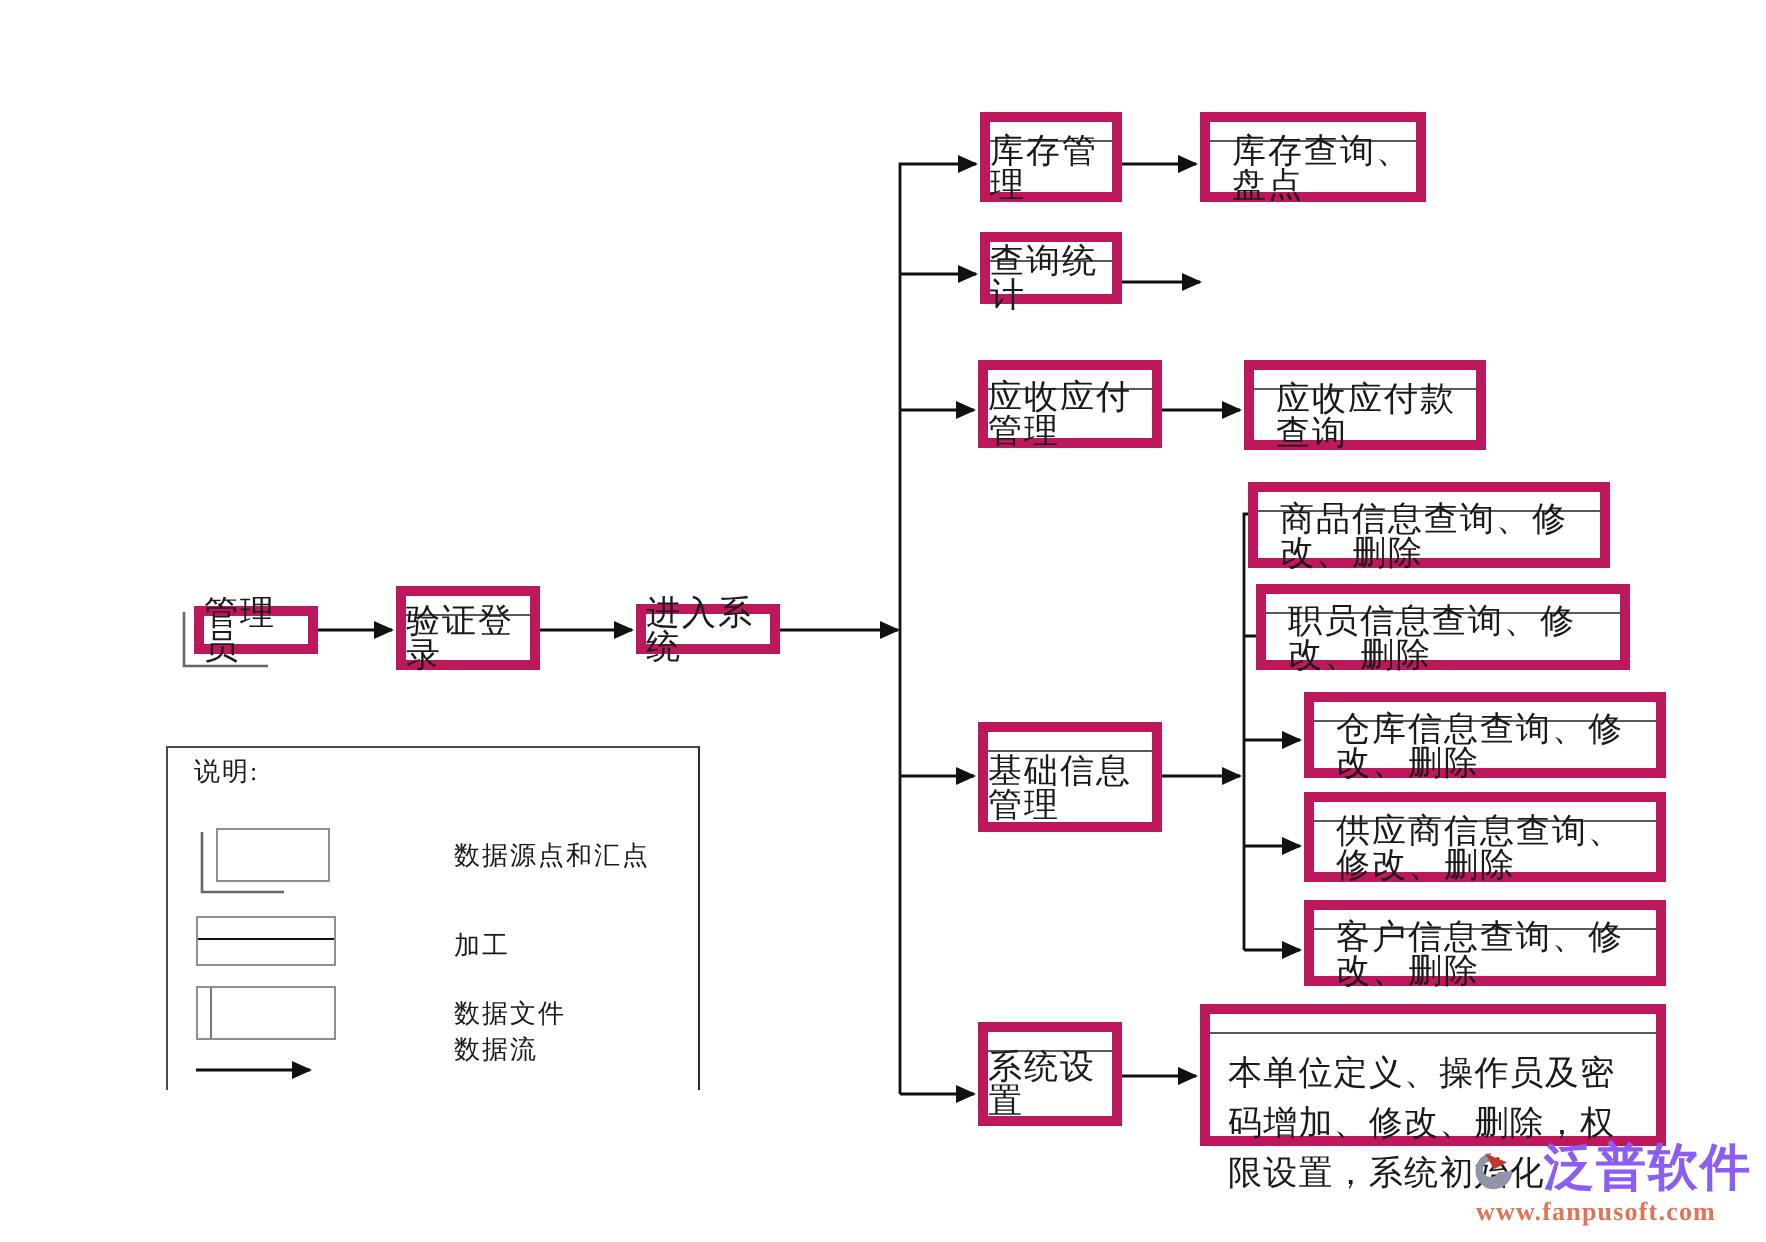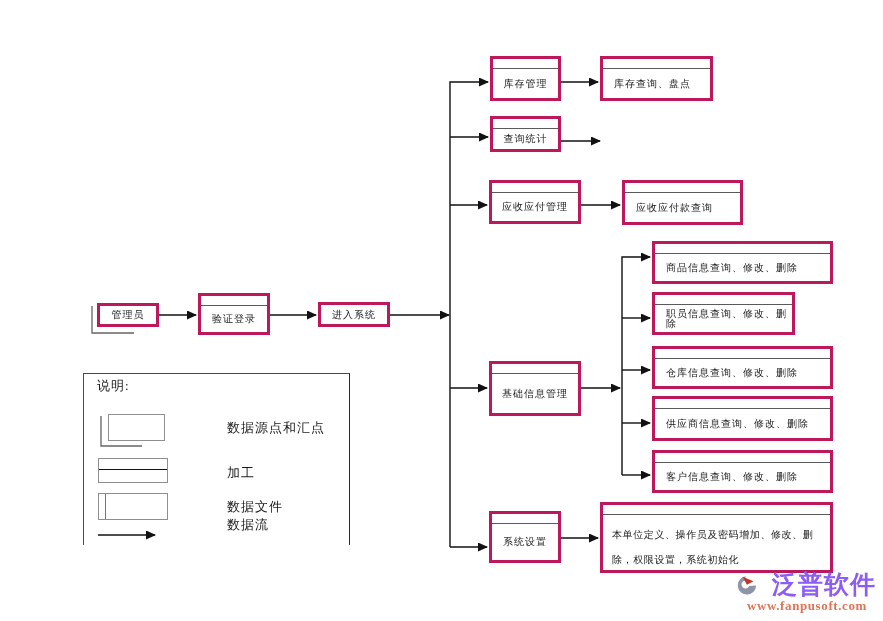--- a/index.html
+++ b/index.html
@@ -2,41 +2,41 @@
 <html><head>
 <meta charset="utf-8">
 <style>
   html,body{margin:0;padding:0;background:#fff;}
   .canvas{
     position:relative;width:883px;height:621px;background:#fff;overflow:hidden;
     font-family:"Liberation Serif",serif;color:#1a1a1a;
   }
   svg.overlay{position:absolute;left:0;top:0;width:883px;height:621px;}
   .node{
-    position:absolute;background:#fff;border:3px solid #be185d;box-sizing:border-box;
-    font-size:10px;line-height:1;color:#1a1a1a;
+    position:absolute;background:#fff;border:5px solid #be185d;box-sizing:border-box;
+    font-size:17px;line-height:1;color:#1a1a1a;
   }
   .node .hdr{height:9px;border-bottom:1px solid #5a5a5a;}
   .node .lbl{position:absolute;left:0;right:0;top:10px;bottom:0;display:flex;align-items:center;justify-content:center;letter-spacing:1px;}
-  .node.plain .lbl{top:0;text-align:center;}
+  .node.plain .lbl{top:0;}
   .node.leftpad .lbl{justify-content:flex-start;padding-left:11px;}
   .node.multiline .lbl{display:block;padding:7px 8px 0 9px;line-height:25px;letter-spacing:0.6px;}
   .legendbox{
     position:absolute;left:83px;top:373px;width:267px;height:172px;box-sizing:border-box;
     border-top:1px solid #4a4a4a;border-left:1px solid #4a4a4a;border-right:1px solid #2a2a2a;
   }
   .legend-title{position:absolute;left:97px;top:377px;font-size:13px;letter-spacing:1px;}
   .lg-sym{position:absolute;box-sizing:border-box;background:#fff;border:1px solid #8f8f8f;}
   .lg-sym .sep{height:10px;border-bottom:1.5px solid #111;}
   .lg-sym .vline{position:absolute;left:6px;top:0;bottom:0;width:0;border-left:1.5px solid #777;}
   .lg-label{position:absolute;font-size:13px;letter-spacing:1px;margin-left:40px;}
   .watermark{position:absolute;left:736px;top:572px;width:140px;height:44px;}
   .wm-row{display:flex;align-items:flex-start;}
   .brand{font-size:25px;font-weight:bold;letter-spacing:1px;line-height:26px;white-space:nowrap;}
-  .wm-url{font-size:13px;font-weight:bold;letter-spacing:0.6px;margin-top:0px;margin-left:2px;white-space:nowrap;text-align:center;}
+  .wm-url{font-size:13px;font-weight:bold;letter-spacing:0.6px;margin-top:0px;margin-left:2px;white-space:nowrap;}
 </style>
 </head>
 <body>
 
 <div class="canvas">
 
   <svg class="overlay">
     <defs>
       <marker id="ah" markerWidth="10" markerHeight="9" refX="9" refY="4.5" orient="auto" markerUnits="userSpaceOnUse">
         <path d="M0,0 L10,4.5 L0,9 z" fill="#111"></path>
@@ -103,25 +103,25 @@
   </div>
   <div class="node leftpad" style="left:622px;top:180px;width:121px;height:45px">
     <div class="hdr"></div>
     <div class="lbl">应收应付款查询</div>
   </div>
 
   <div class="node" style="left:489px;top:361px;width:92px;height:55px">
     <div class="hdr"></div>
     <div class="lbl">基础信息管理</div>
   </div>
-  <div class="node leftpad" style="left:652px;top:241px;width:181px;height:43px">
+  <div class="node leftpad" style="left:624px;top:241px;width:181px;height:43px">
     <div class="hdr"></div>
     <div class="lbl">商品信息查询、修改、删除</div>
   </div>
-  <div class="node leftpad" style="left:652px;top:292px;width:143px;height:43px">
+  <div class="node leftpad" style="left:628px;top:292px;width:187px;height:43px">
     <div class="hdr"></div>
     <div class="lbl">职员信息查询、修改、删除</div>
   </div>
   <div class="node leftpad" style="left:652px;top:346px;width:181px;height:43px">
     <div class="hdr"></div>
     <div class="lbl">仓库信息查询、修改、删除</div>
   </div>
   <div class="node leftpad" style="left:652px;top:396px;width:181px;height:45px">
     <div class="hdr"></div>
     <div class="lbl">供应商信息查询、修改、删除</div>

